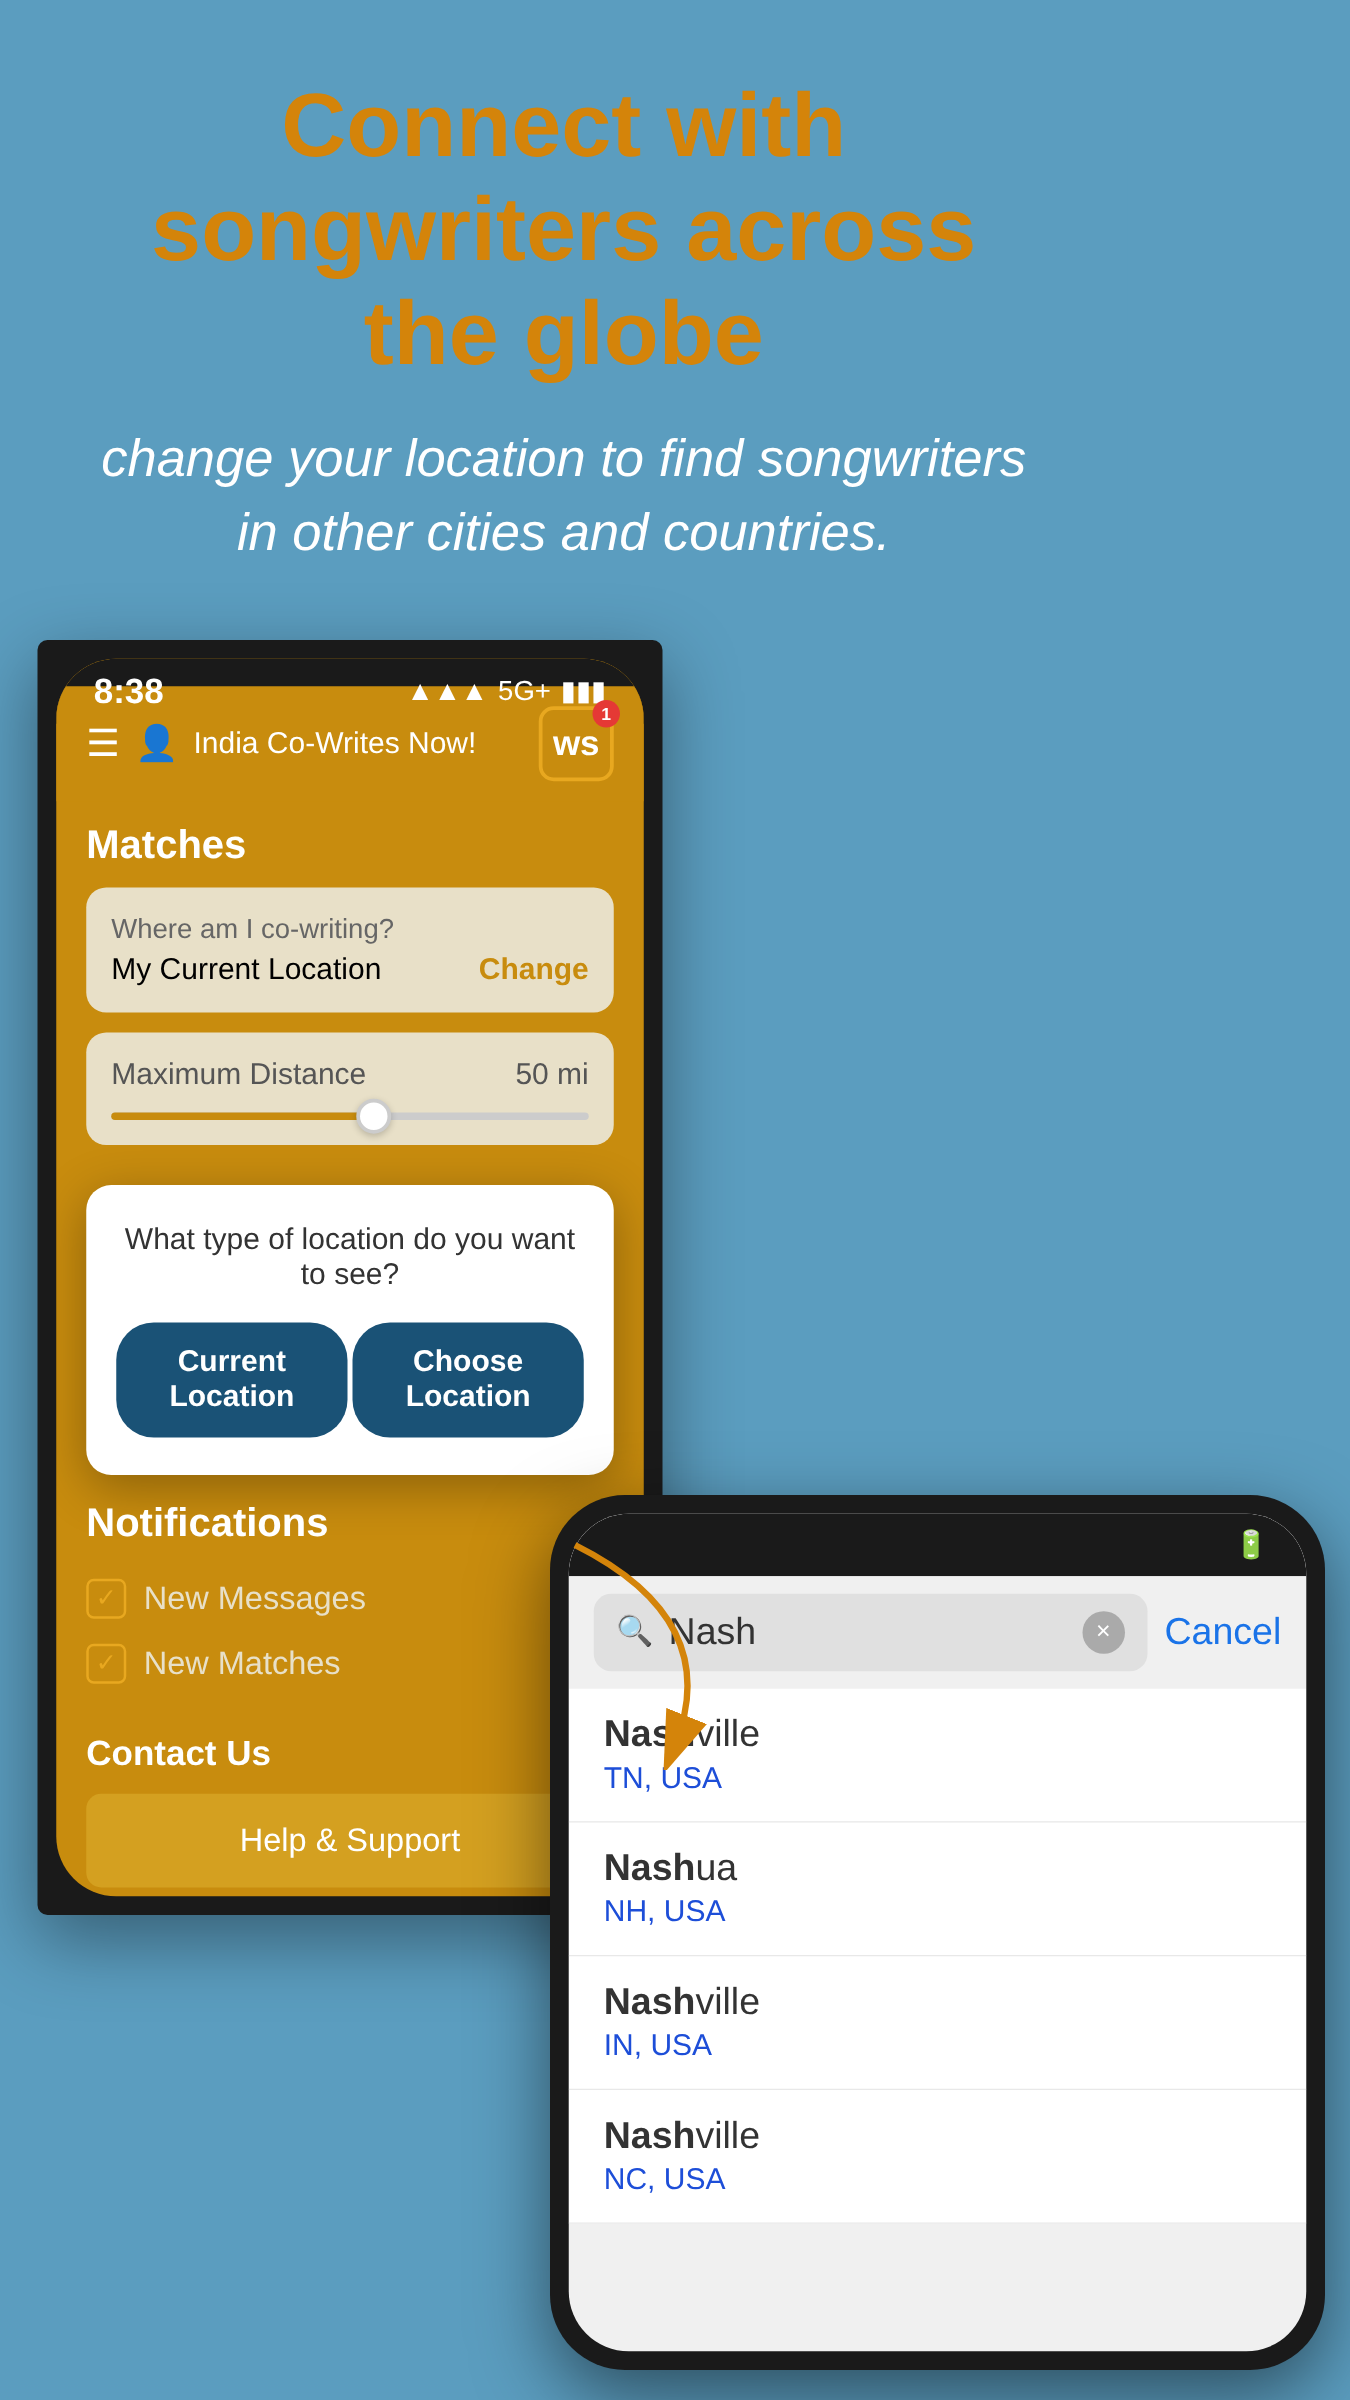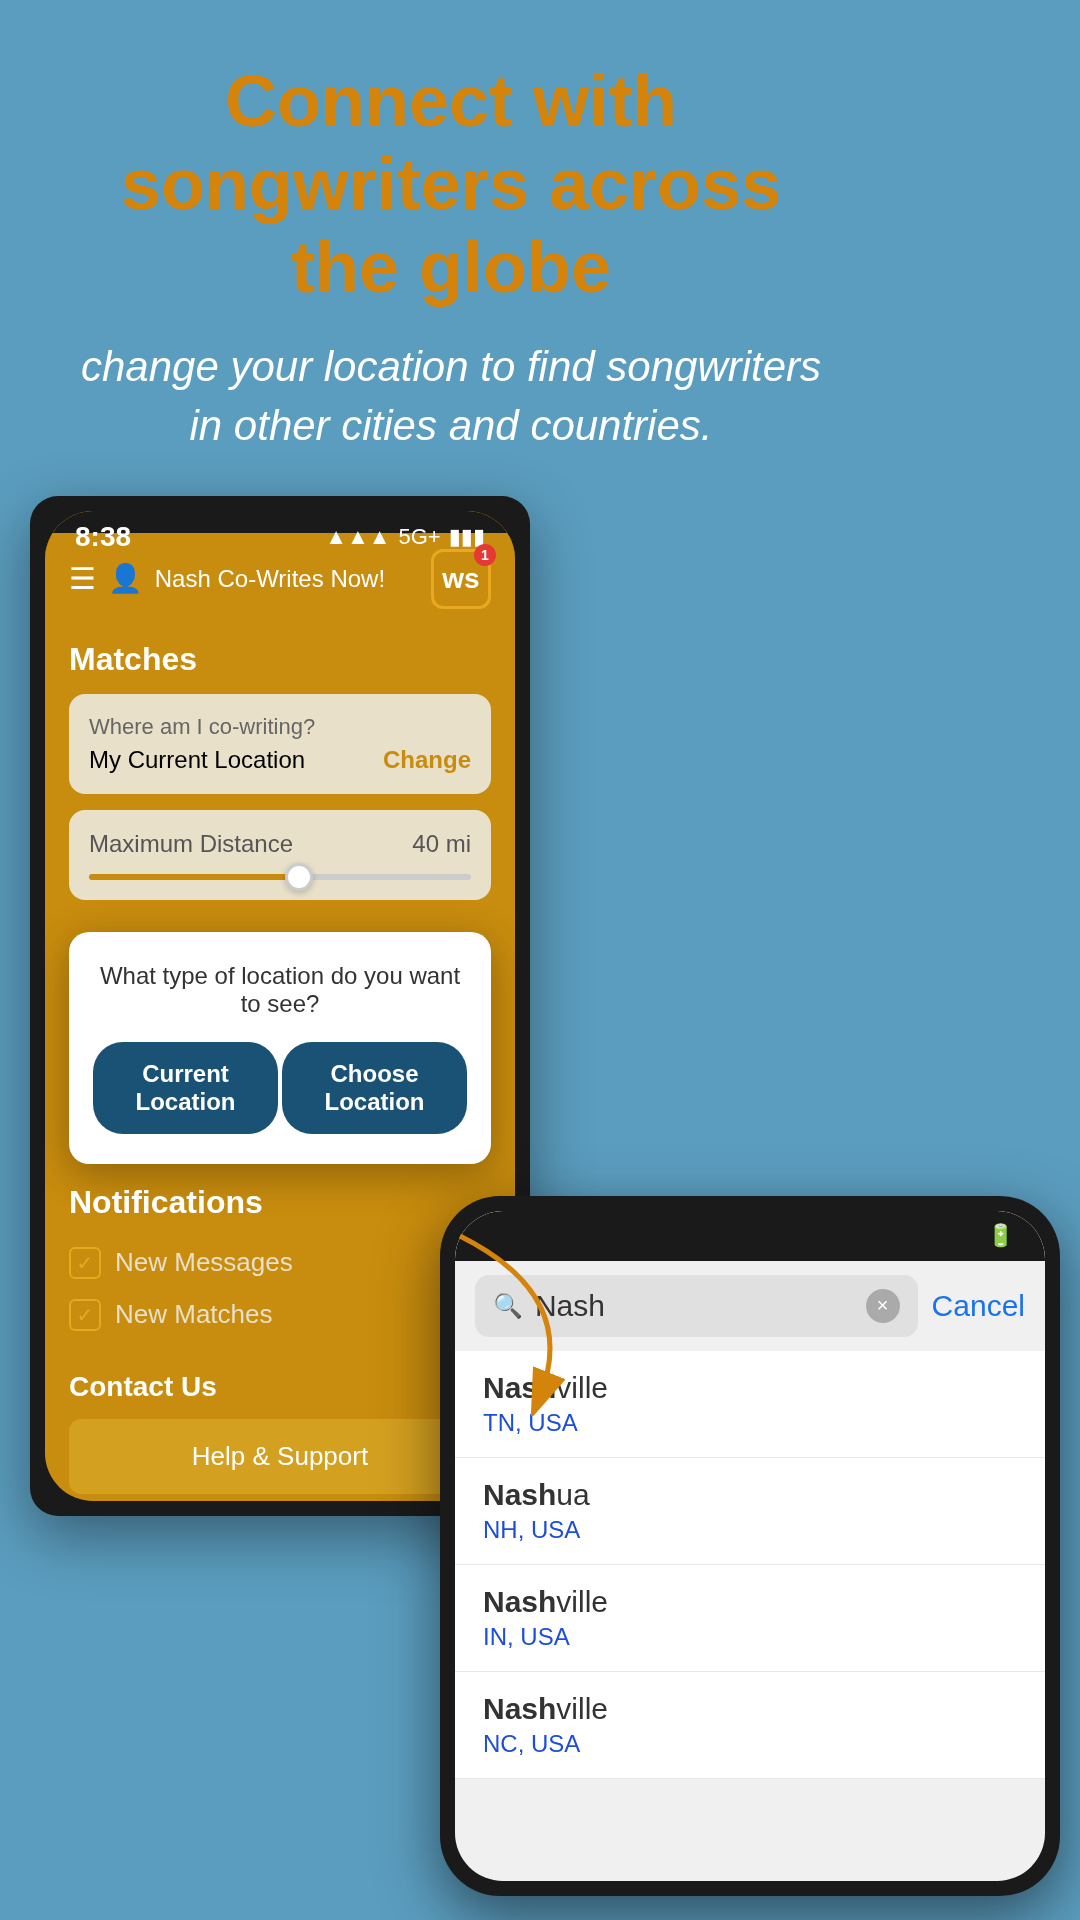--- a/index.html
+++ b/index.html
@@ -45,25 +45,25 @@
       position: relative;
       width: 1080px;
       height: 1400px;
       margin-top: 30px;
     }
 
     
     .phone1 {
       position: absolute;
       left: 30px;
-      top: 0;
+      top: 16px;
       width: 500px;
       height: 1020px;
       background: #1a1a1a;
-      border-radius: 28px;
+      border-radius: 8px;
       padding: 15px;
       box-shadow: 0 20px 60px rgba(0,0,0,0.4);
     }
     .phone1-screen {
       width: 100%;
       height: 100%;
       background: #c88c0e;
       border-radius: 48px;
       overflow: hidden;
       position: relative;
@@ -442,21 +442,21 @@
             <span>▲▲▲</span>
             <span>5G+</span>
             <span>▮▮▮</span>
           </div>
         </div>
 
         <div class="app-header">
           <div class="app-header-left">
             <span class="menu-icon">☰</span>
             <span class="person-icon">👤</span>
-            <span class="app-header-title">Nash Co-Writes Now!</span>
+            <span class="app-header-title">India Co-Writes Now!</span>
           </div>
           <div class="app-logo">
             <span>ws</span>
             <div class="app-logo-badge">1</div>
           </div>
         </div>
 
         <div class="matches-section">
           <div class="section-title">Matches</div>
 
@@ -464,21 +464,21 @@
             <div class="card-label">Where am I co-writing?</div>
             <div class="card-value-row">
               <span class="card-value">My Current Location</span>
               <span class="card-change">Change</span>
             </div>
           </div>
 
           <div class="distance-card">
             <div class="distance-label-row">
               <span class="distance-label">Maximum Distance</span>
-              <span class="distance-value">40 mi</span>
+              <span class="distance-value">50 mi</span>
             </div>
             <div class="slider-track">
               <div class="slider-fill"></div>
               <div class="slider-thumb"></div>
             </div>
           </div>
         </div>
 
         <div class="location-dialog">
           <div class="dialog-question">What type of location do you want to see?</div>

